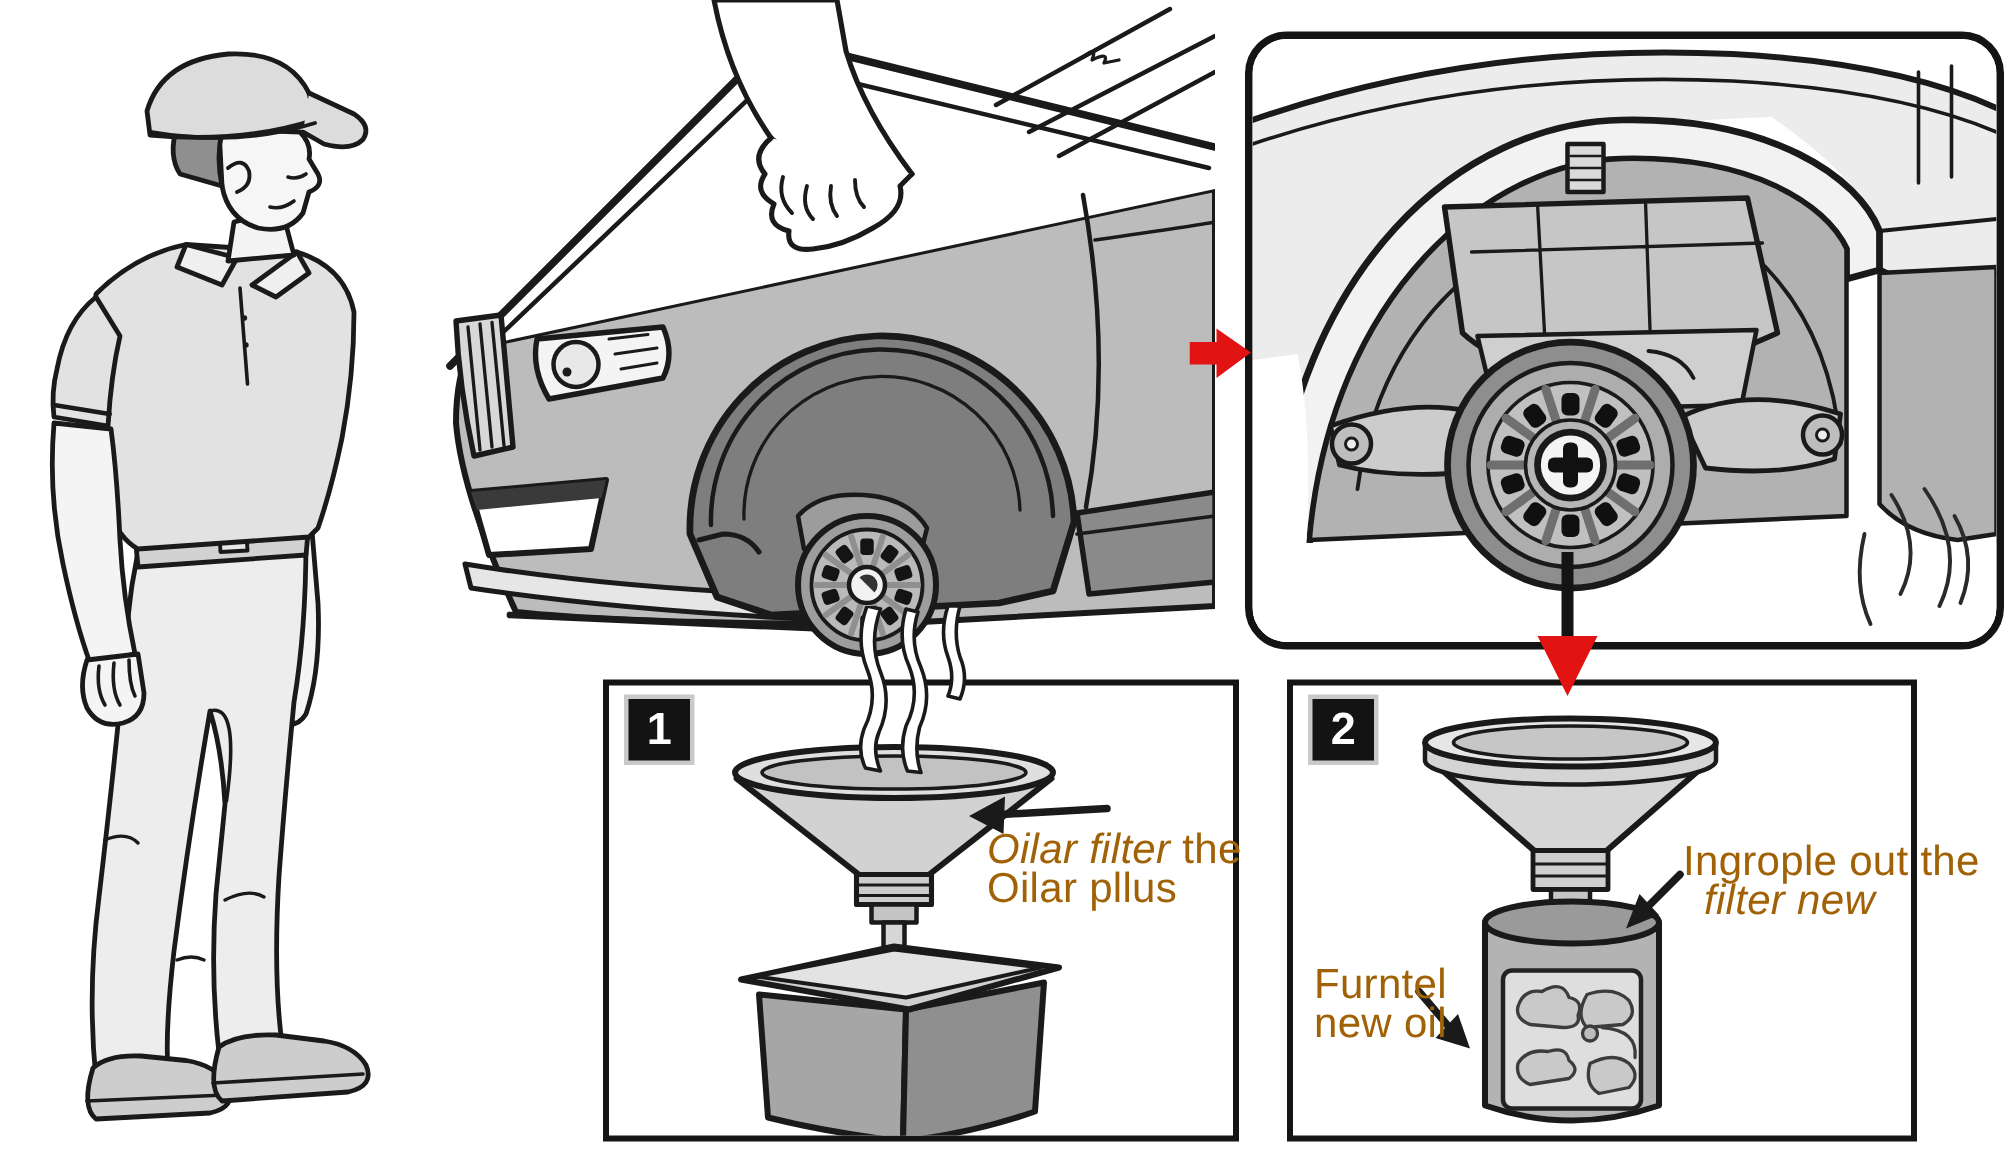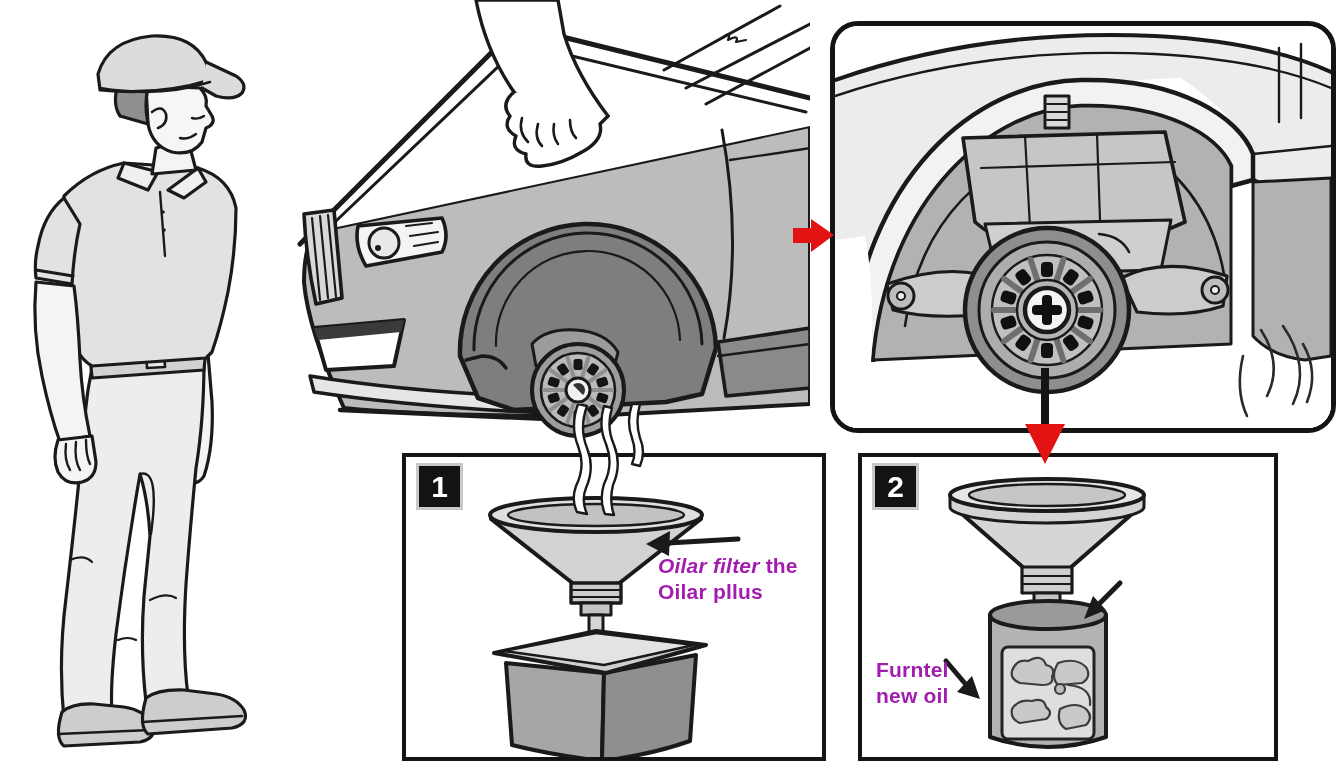--- a/index.html
+++ b/index.html
@@ -9,21 +9,21 @@
   .inset-panel{position:absolute;left:830px;top:21px;width:506px;height:412px;
                border:5px solid #141414;border-radius:28px;background:#fff;
                overflow:hidden;box-sizing:border-box;}
   .step-box{position:absolute;top:453px;height:308px;border:4px solid #141414;
             background:#fff;box-sizing:border-box;}
   .step-box.s1{left:402px;width:424px;}
   .step-box.s2{left:858px;width:420px;}
   .badge{position:absolute;left:13px;top:9px;width:41px;height:41px;background:#131313;
          color:#fff;font-weight:700;font-size:30px;line-height:41px;text-align:center;
          box-shadow:0 0 0 3px #c9c9c9;}
-  .callout{position:absolute;color:#a21caf;font-size:21px;line-height:26px;font-weight:700;
+  .callout{position:absolute;color:#a16207;font-size:28px;line-height:26px;font-weight:400;
            letter-spacing:.2px;white-space:nowrap;}
   .callout .it{font-style:italic;}
   .indent{margin-left:14px;}
   svg{display:block;}
 </style>
 </head>
 <body>
 
 <div class="canvas">
 
@@ -348,21 +348,25 @@
           <path d="M258,126 L234,150" fill="none" stroke-width="5"></path>
           <path d="M222,162 L244,153 L231,139 Z" fill="#1a1a1a" stroke="none"></path>
         </g>
 
         <g>
           <path d="M84,204 L106,230" fill="none" stroke-width="5"></path>
           <path d="M118,242 L95,235 L110,219 Z" fill="#1a1a1a" stroke="none"></path>
         </g>
       </g>
     </svg>
-    <div class="callout" style="left:14px;top:200px">
+    <div class="callout" style="left:260px;top:104px">
+      <div>Ingrople out the</div>
+      <div class="it indent">filter new</div>
+    </div>
+    <div class="callout" style="left:14px;top:186px">
       <div>Furntel</div>
       <div>new oil</div>
     </div>
   </div>
 
   <svg class="abs" style="left:548px;top:404px;z-index:6" width="112" height="116" viewBox="0 0 112 116">
     <g fill="#ffffff" stroke="#1a1a1a" stroke-width="2.4" stroke-linejoin="round">
       <path d="M30,0 q-8,22 0,42 q8,20 -2,40 q-5,14 1,26 l10,2 q-6,-14 -1,-26 q9,-20 1,-40 q-8,-20 0,-42 Z"></path>
       <path d="M56,2 q-6,20 2,38 q8,20 -2,40 q-5,16 1,30 l9,1 q-5,-14 -1,-30 q9,-20 1,-40 q-8,-18 -2,-37 Z"></path>
       <path d="M84,0 q-6,18 0,34 q5,14 0,26 l8,2 q6,-14 0,-28 q-5,-16 0,-34 Z"></path>

